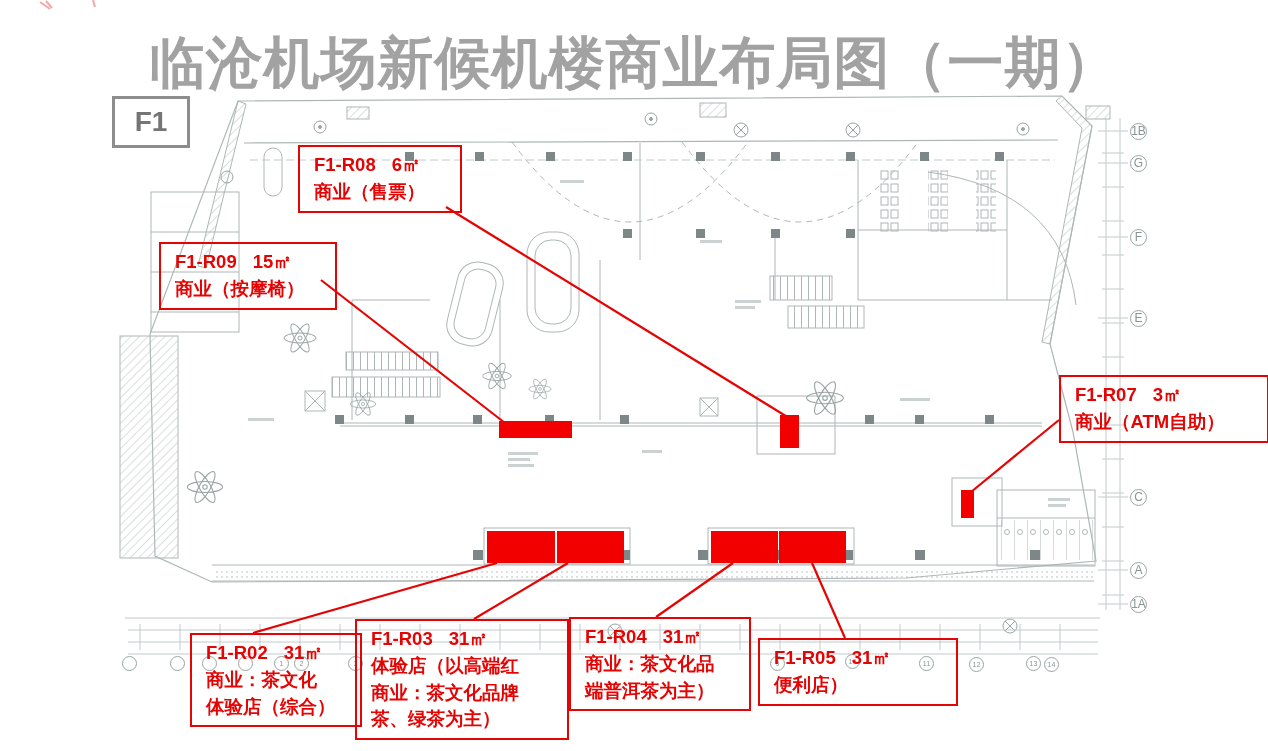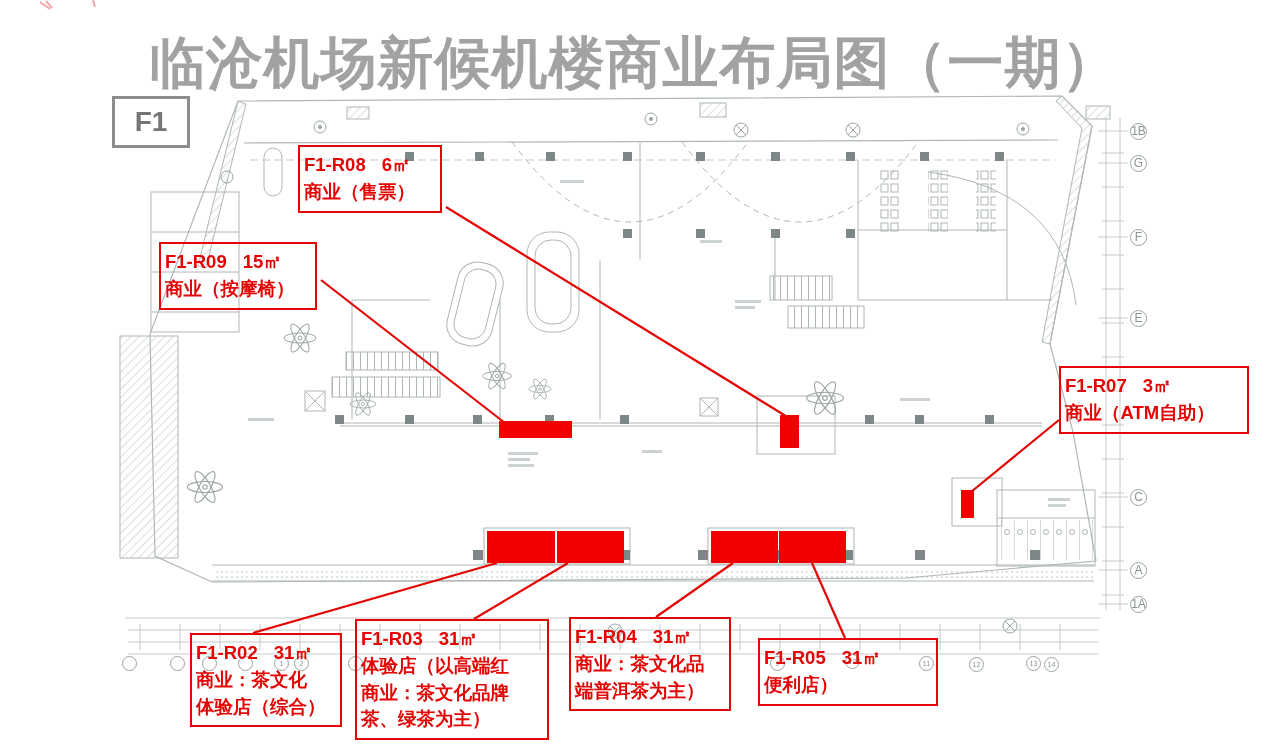--- a/index.html
+++ b/index.html
@@ -17,21 +17,21 @@
   .floor-badge{
     position:absolute;left:112px;top:96px;width:72px;height:46px;
     border:3px solid #8d8d8d;color:#757575;
     font-size:28px;font-weight:bold;
     display:flex;align-items:center;justify-content:center;
     background:#ffffff;
   }
   .callout{
     position:absolute;border:2.5px solid #e50404;color:#e50404;
     font-weight:bold;font-size:18.5px;line-height:1.45;
-    padding:5px 4px;background:transparent;white-space:nowrap;z-index:5;
+    padding:5px 14px;background:transparent;white-space:nowrap;z-index:5;
   }
   .callout .c1{display:flex;gap:16px;}
   .bub{
     position:absolute;width:13px;height:13px;border:1px solid #9aa4a4;
     border-radius:50%;color:#8a9494;font-size:7px;line-height:13px;
     text-align:center;background:transparent;z-index:2;
   }
   .bub.rt{width:15px;height:15px;line-height:15px;font-size:12px;}
 </style>
 </head>
@@ -280,21 +280,21 @@
 </div>
 
 <div class="callout" style="left:159px;top:242px;width:146px">
   <div class="c1">
       <span>F1-R09</span>
       <span>15㎡</span>
     </div>
   <div>商业（按摩椅）</div>
 </div>
 
-<div class="callout" style="left:1059px;top:366px;width:178px">
+<div class="callout" style="left:1059px;top:375px;width:178px">
   <div class="c1">
       <span>F1-R07</span>
       <span>3㎡</span>
     </div>
   <div>商业（ATM自助）</div>
 </div>
 
 <div class="callout" style="left:190px;top:633px;width:140px">
   <div class="c1">
       <span>F1-R02</span>

